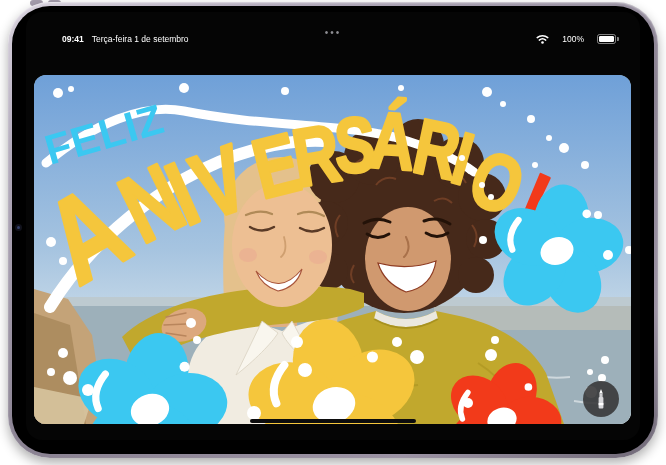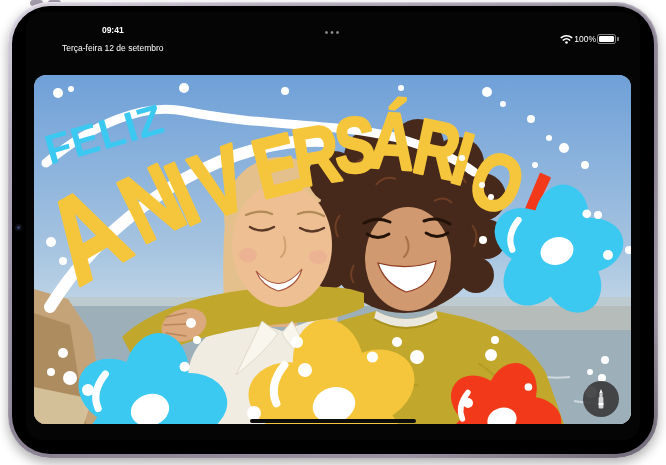--- a/index.html
+++ b/index.html
@@ -10,23 +10,23 @@
   .frame{position:absolute;left:8px;top:2px;width:650px;height:456px;border-radius:42px;
          background:linear-gradient(150deg,#d9d3de 0%,#b3abbc 18%,#8a8292 55%,#9c93a4 82%,#6f6876 100%);
          box-shadow:0 5px 12px rgba(0,0,0,.32), inset 0 1px 2px rgba(255,255,255,.55);}
   .bezel{position:absolute;inset:4px;border-radius:38px;background:#000;}
   .camera{position:absolute;left:3px;top:218px;width:7px;height:7px;border-radius:50%;background:#11121c;}
   .camera::after{content:"";position:absolute;left:2px;top:2px;width:3px;height:3px;border-radius:50%;background:#34406b;}
   .screen{position:absolute;left:14px;top:6px;width:614px;height:428px;border-radius:16px;background:#050505;overflow:hidden;}
 
   .statusbar{position:absolute;top:20px;left:36px;right:24px;height:14px;display:flex;align-items:center;
              justify-content:space-between;color:#fff;font-size:8.5px;}
-  .sb-left{display:flex;gap:8px;align-items:center;flex-direction:column;}
+  .sb-left{display:flex;gap:8px;align-items:center;}
   .sb-time{font-weight:bold;}
-  .sb-right{display:flex;gap:1px;align-items:center;}
+  .sb-right{display:flex;gap:13px;align-items:center;}
   .handle{position:absolute;top:16px;left:50%;transform:translateX(-50%);color:#8e8e93;font-size:10px;
           letter-spacing:2px;line-height:10px;}
   .batt{position:relative;width:17px;height:8px;border:1px solid rgba(255,255,255,.5);border-radius:2.5px;}
   .batt::before{content:"";position:absolute;inset:1px;background:#fff;border-radius:1.2px;}
   .batt::after{content:"";position:absolute;right:-3.5px;top:2px;width:2px;height:4px;
                background:rgba(255,255,255,.5);border-radius:0 1px 1px 0;}
 
   .navbar{position:absolute;top:44px;left:19px;right:19px;height:18px;display:flex;align-items:center;
           justify-content:space-between;font-size:12px;}
   .nav-btn{background:none;border:none;padding:0;color:#0A84FF;font-size:12px;cursor:pointer;
@@ -52,21 +52,21 @@
 
   <div class="frame">
     <div class="bezel">
       <div class="camera"></div>
 
       <div class="screen">
 
         <div class="statusbar">
           <div class="sb-left">
             <span class="sb-time">09:41</span>
-            <span class="sb-date">Terça-feira 12 de setembro</span>
+            <span class="sb-date">Terça-feira 1 de setembro</span>
           </div>
           <div class="sb-right">
             <svg width="13" height="10" viewBox="0 0 13 10">
               <path d="M1.2 3.6 a8.2 8.2 0 0 1 10.6 0" stroke="#fff" stroke-width="1.5" fill="none" stroke-linecap="round"></path>
               <path d="M3.3 6.1 a5 5 0 0 1 6.4 0" stroke="#fff" stroke-width="1.5" fill="none" stroke-linecap="round"></path>
               <circle cx="6.5" cy="8.5" r="1.3" fill="#fff"></circle>
             </svg>
             <span>100%</span>
             <span class="batt"></span>
           </div>

